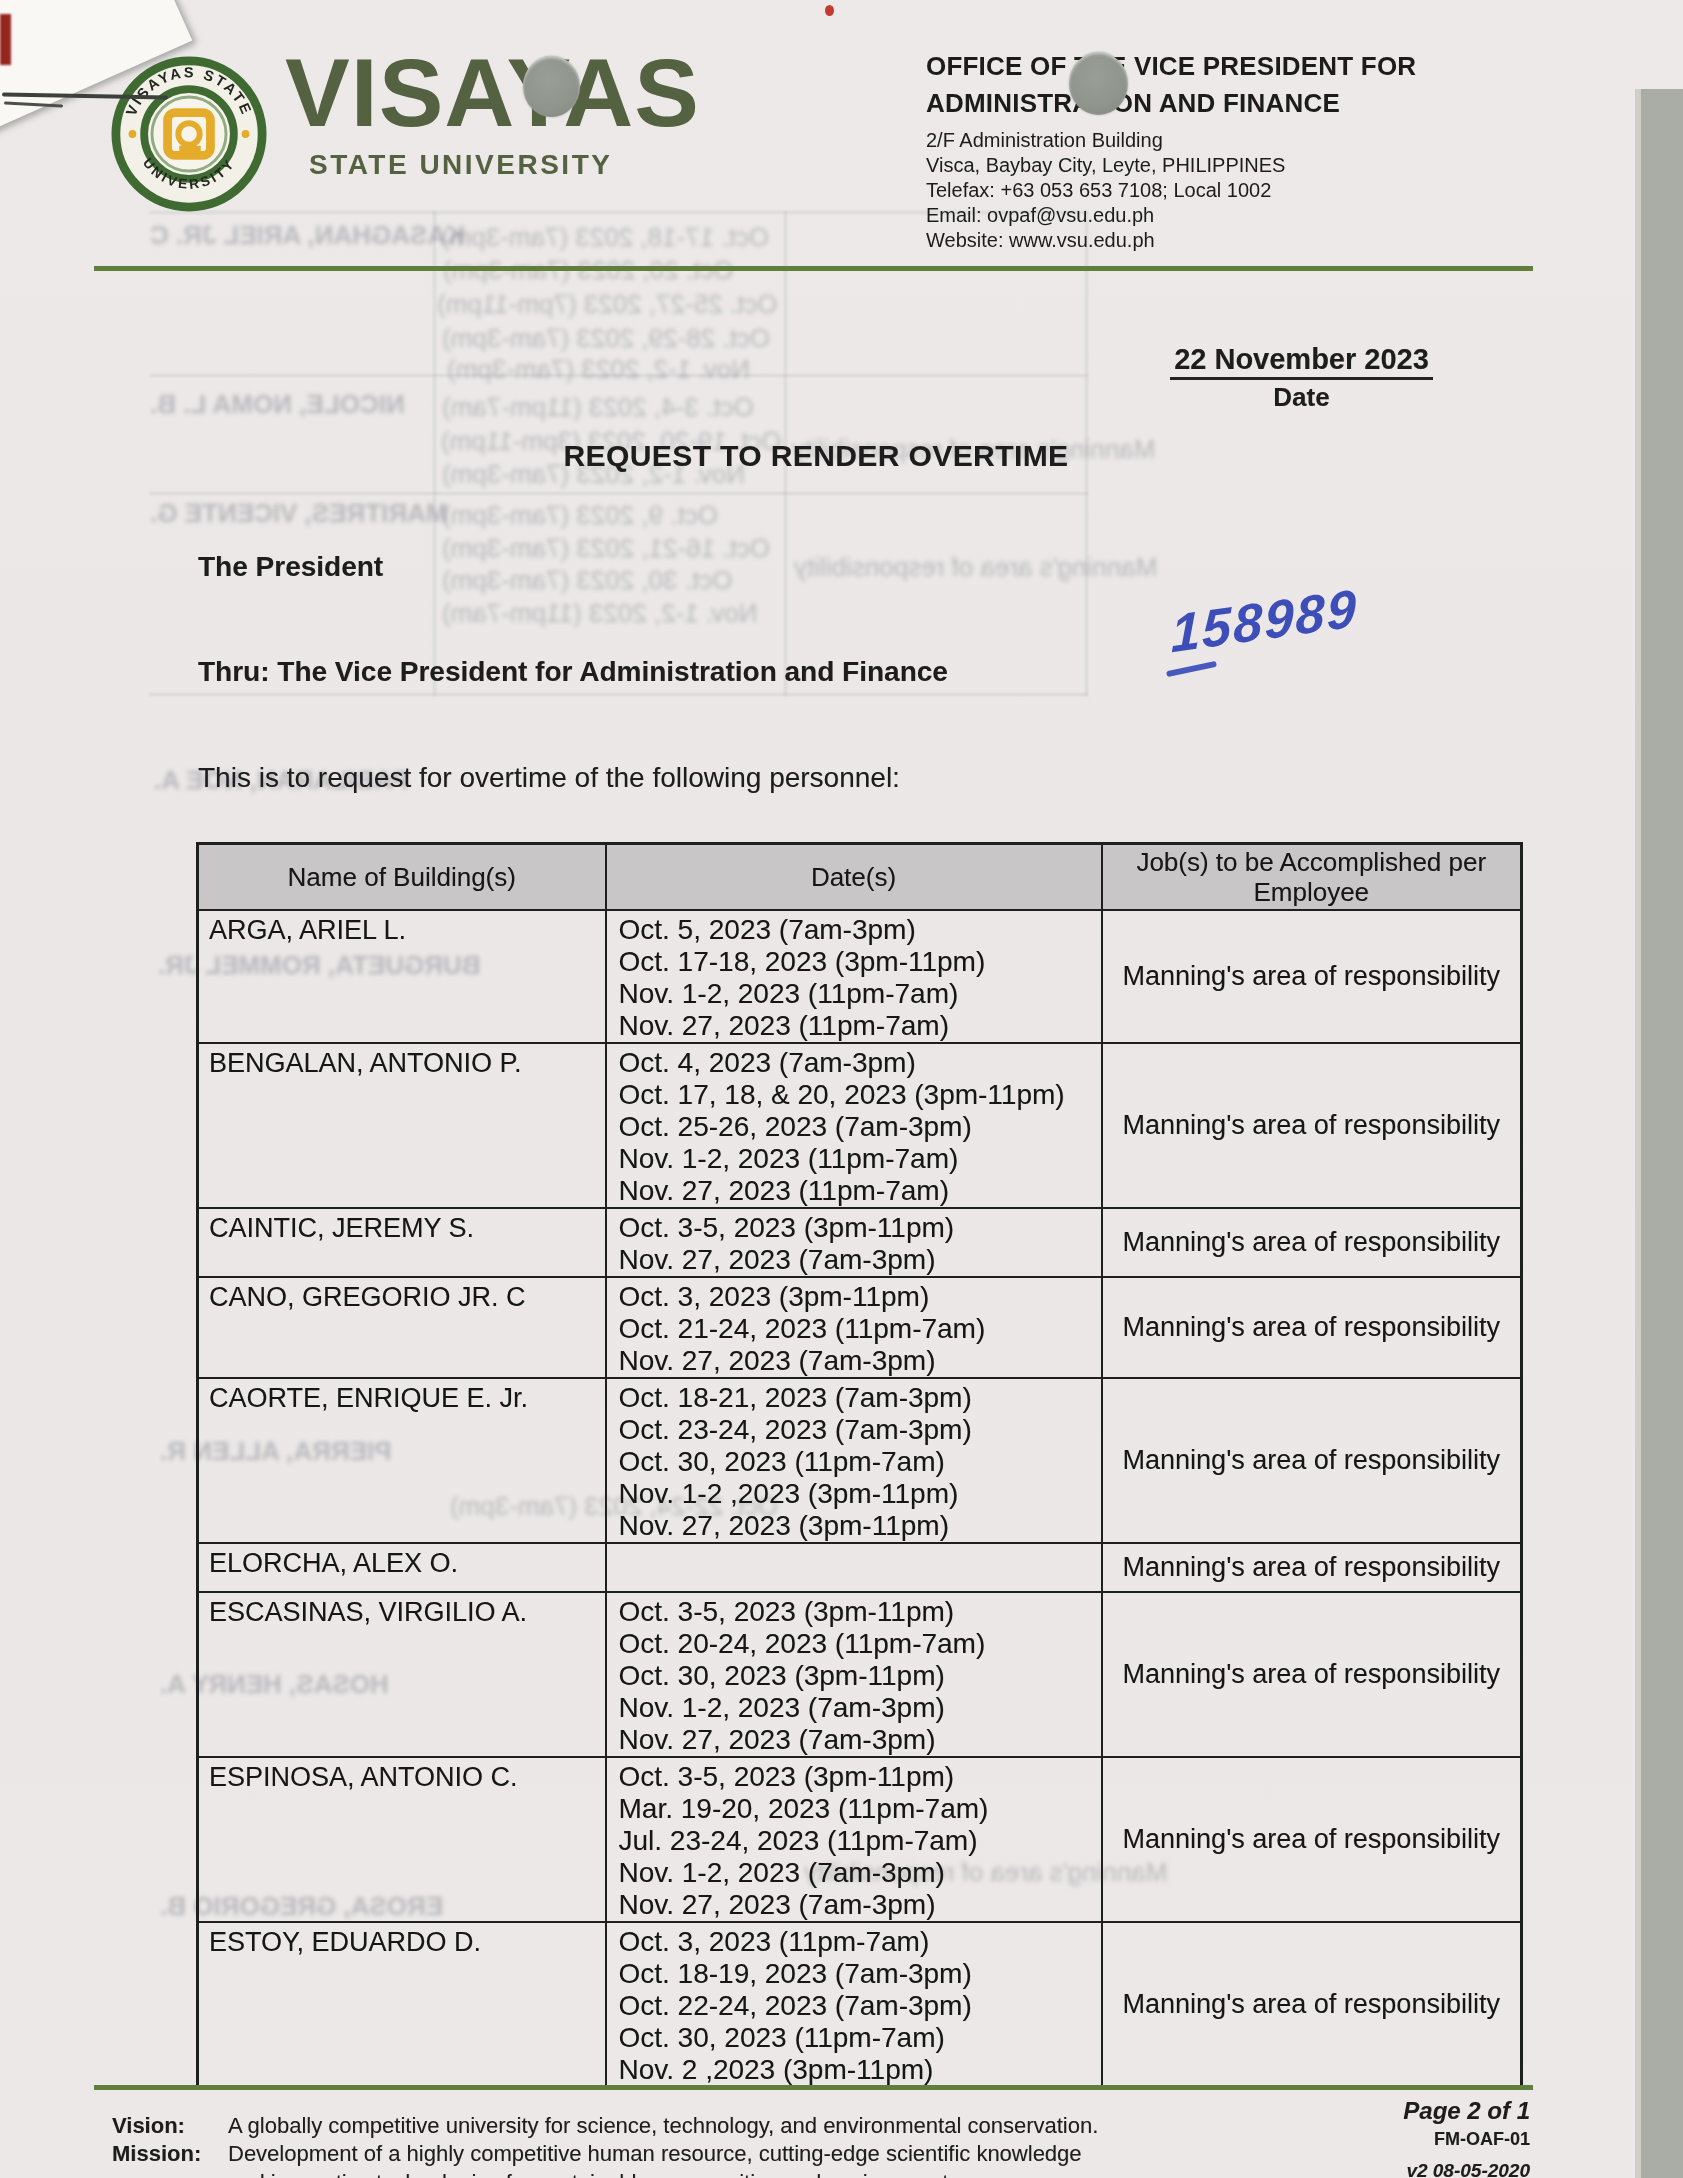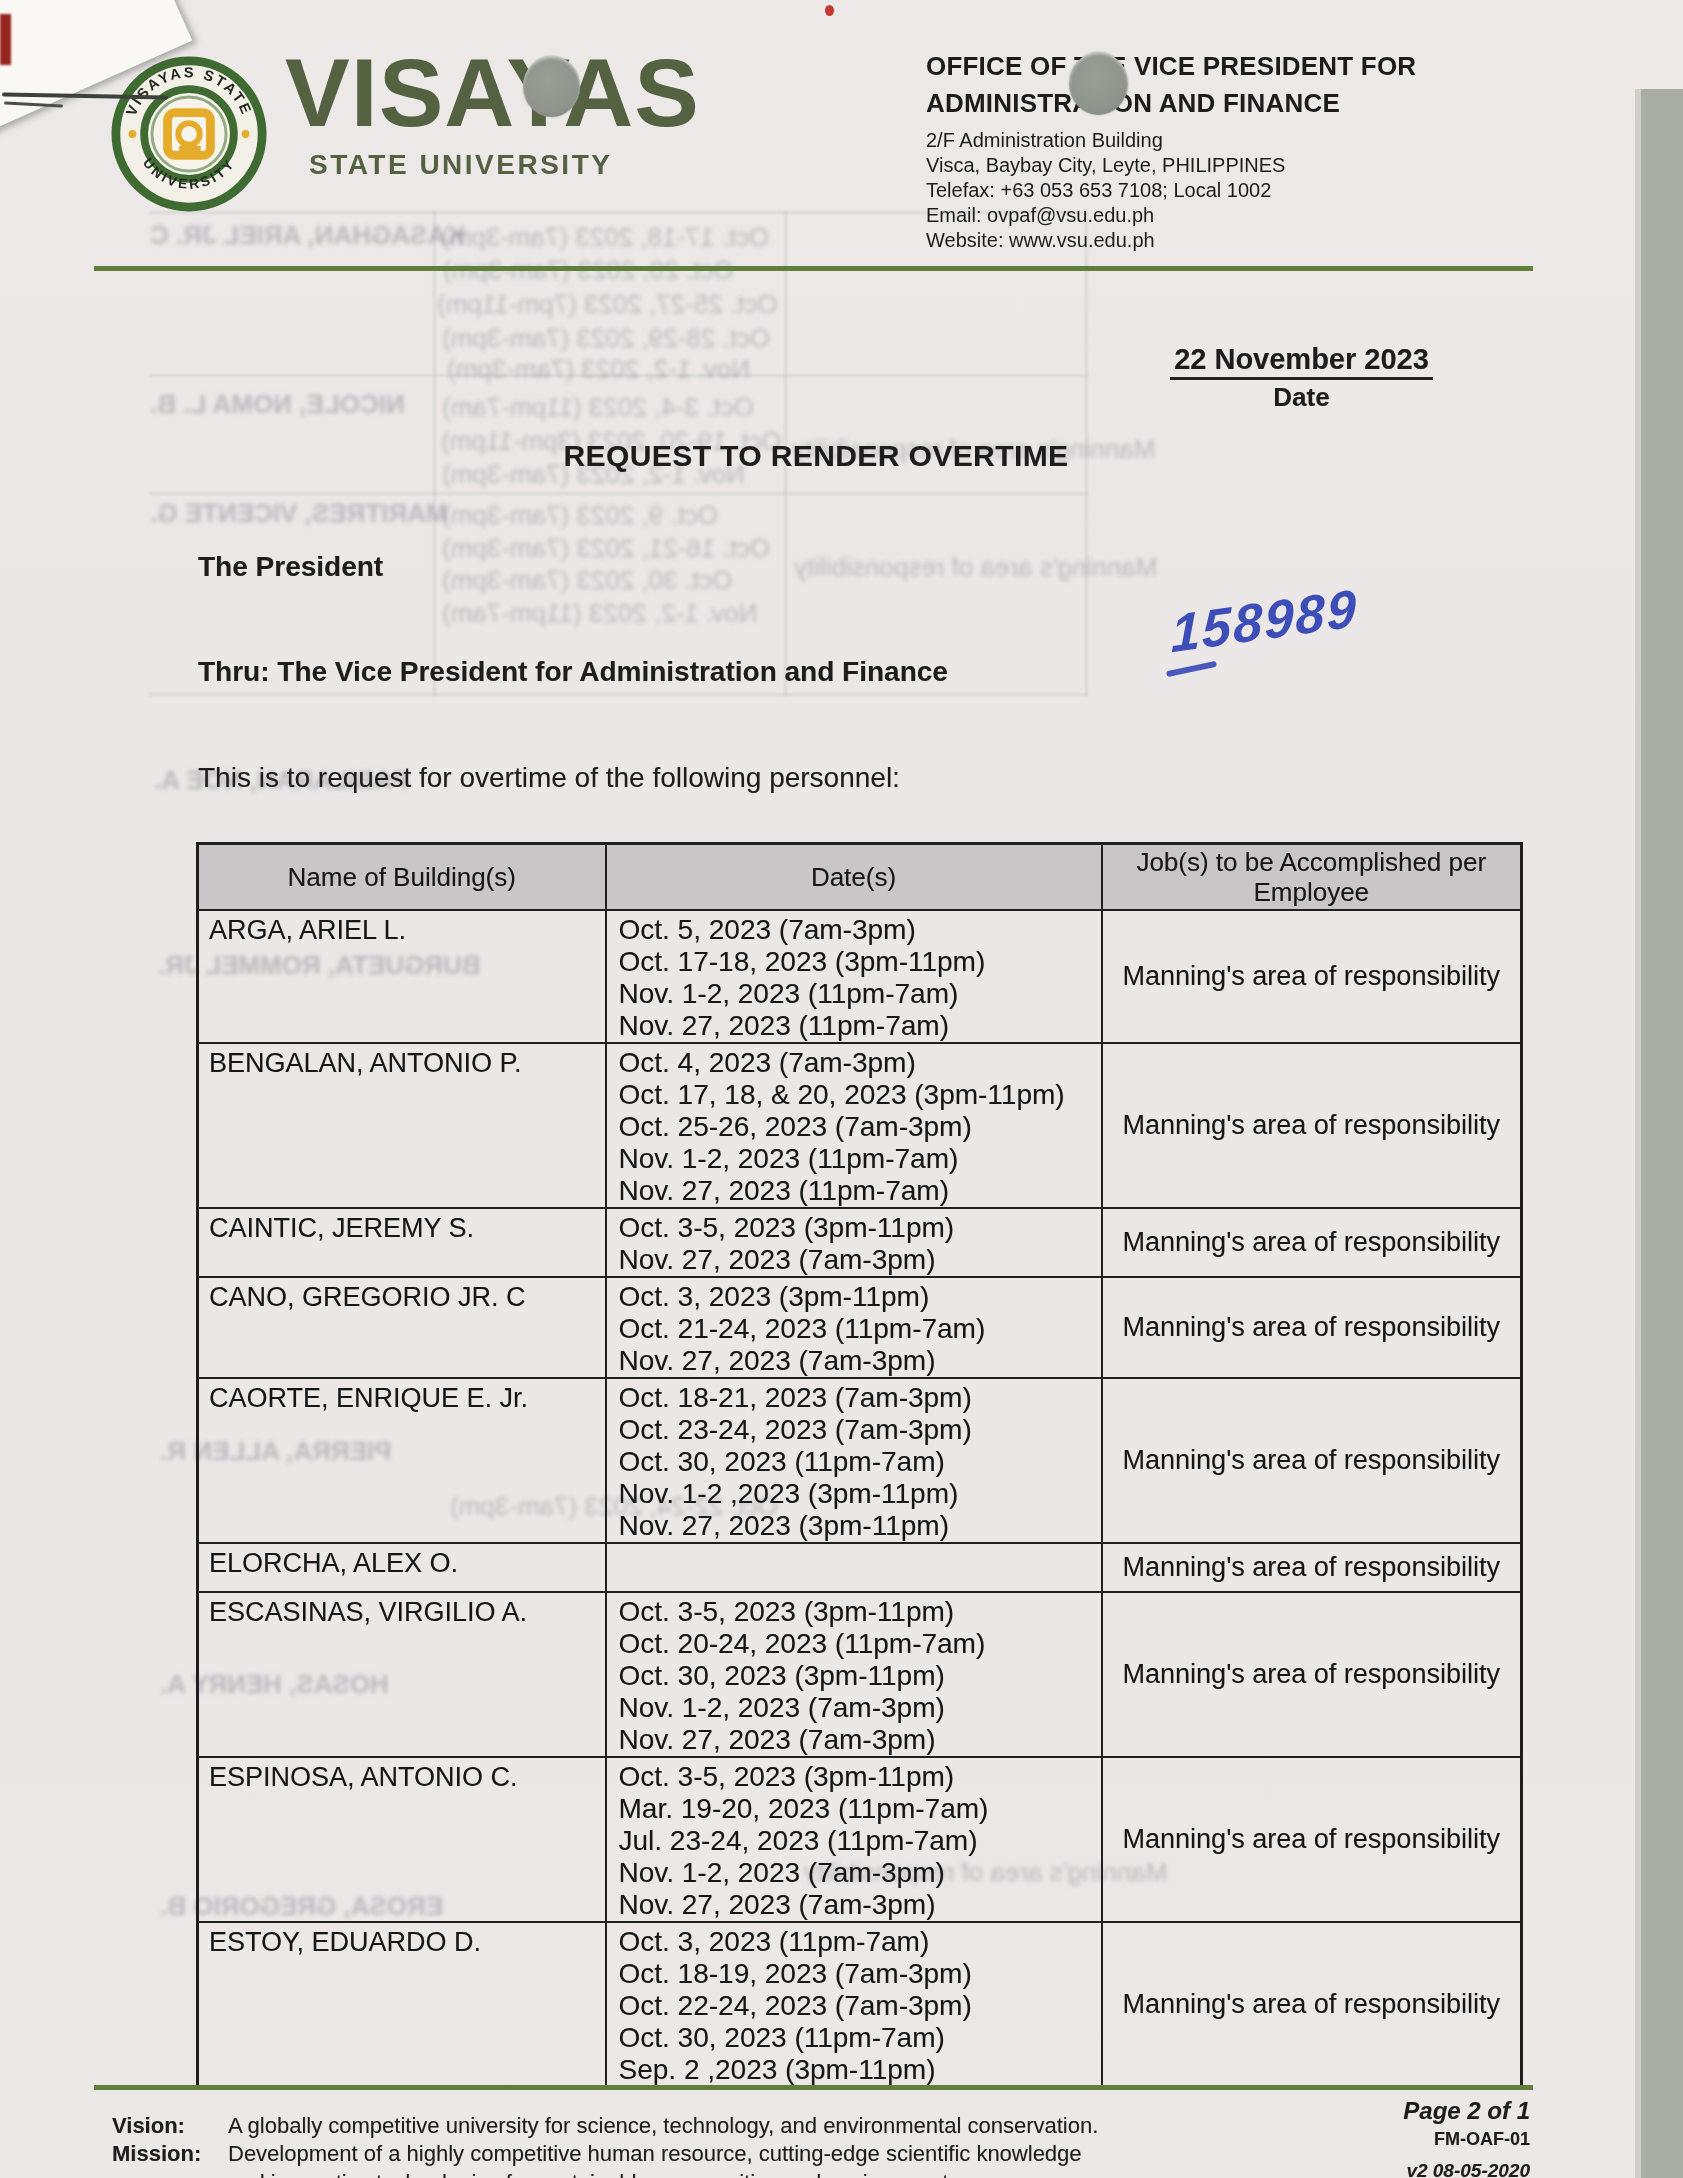--- a/index.html
+++ b/index.html
@@ -261,21 +261,21 @@
           </td>
           <td class="job-cell">Manning's area of responsibility</td>
         </tr>
         <tr style="height: 158px;">
           <td class="name-cell">ESTOY, EDUARDO D.</td>
           <td class="dates-cell">
             <div class="dline">Oct. 3, 2023 (11pm-7am)</div>
             <div class="dline">Oct. 18-19, 2023 (7am-3pm)</div>
             <div class="dline">Oct. 22-24, 2023 (7am-3pm)</div>
             <div class="dline">Oct. 30, 2023 (11pm-7am)</div>
-            <div class="dline">Sep. 2 ,2023 (3pm-11pm)</div>
+            <div class="dline">Nov. 2 ,2023 (3pm-11pm)</div>
           </td>
           <td class="job-cell">Manning's area of responsibility</td>
         </tr>
       </tbody>
   </table>
 
   <div class="rule rule-bottom"></div>
   <div class="doc-text footer-label vision-label">Vision:</div>
   <div class="doc-text footer-text vision-text">A globally competitive university for science, technology, and environmental conservation.</div>
   <div class="doc-text footer-label mission-label">Mission:</div>

